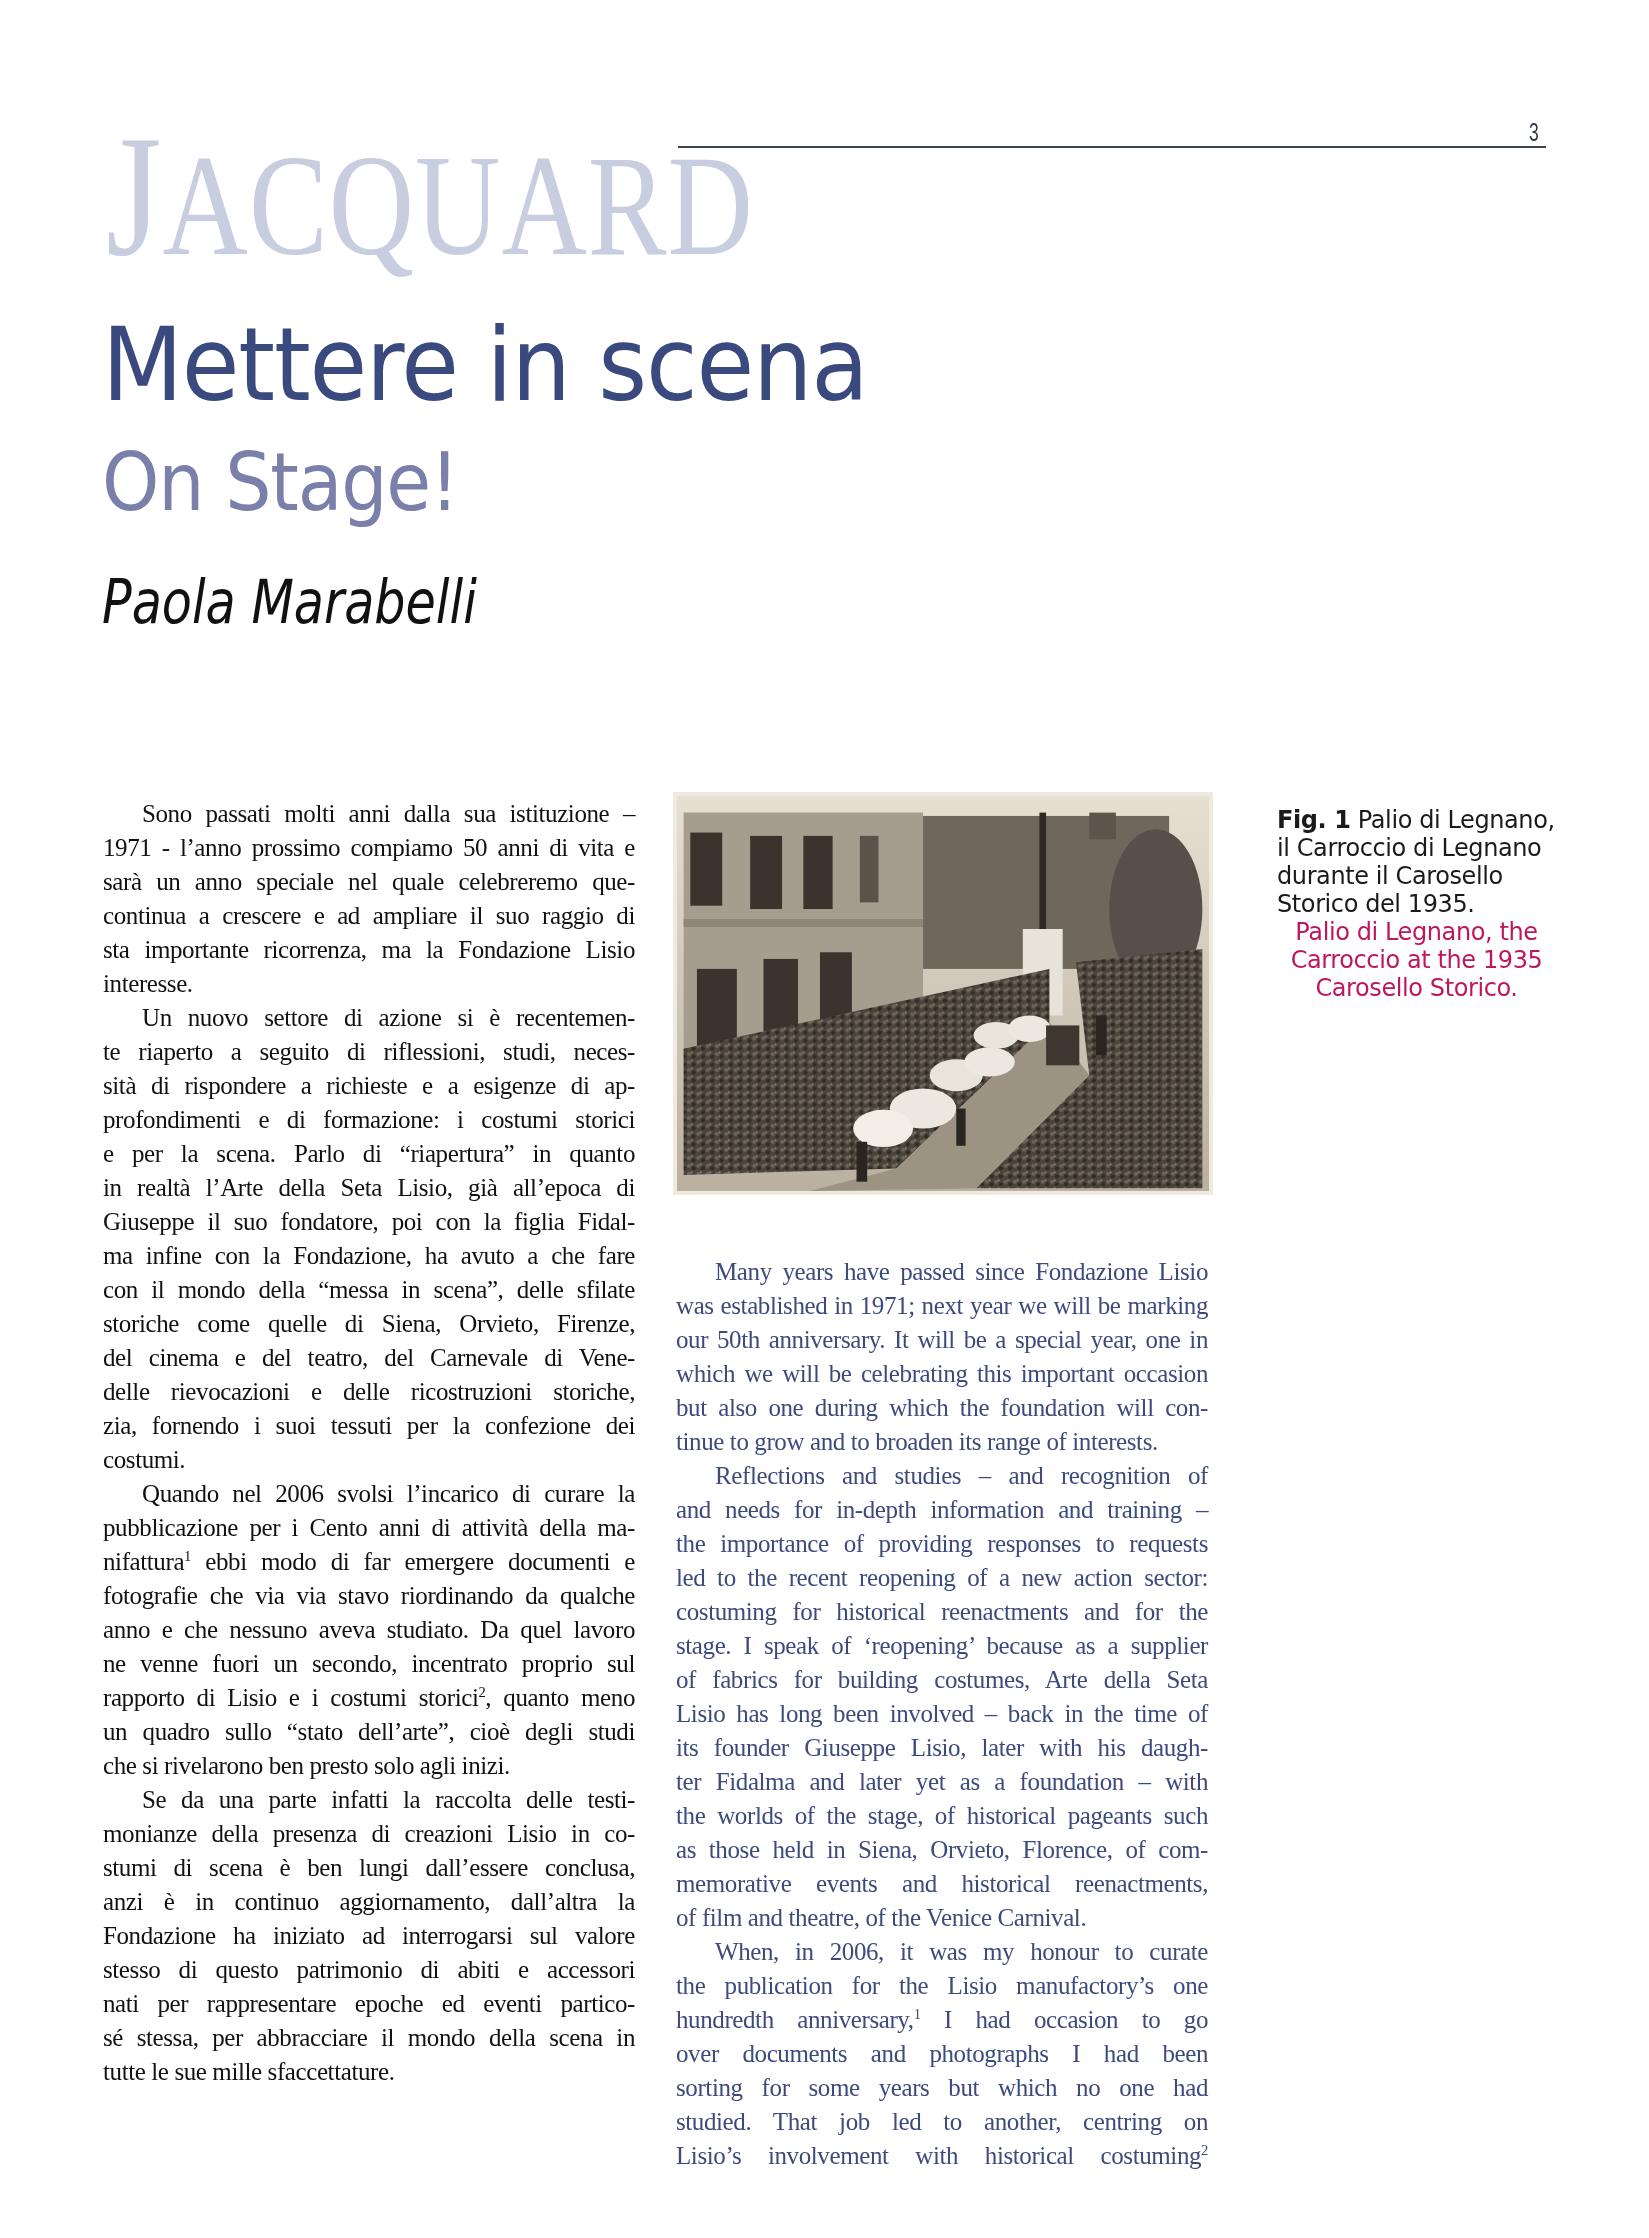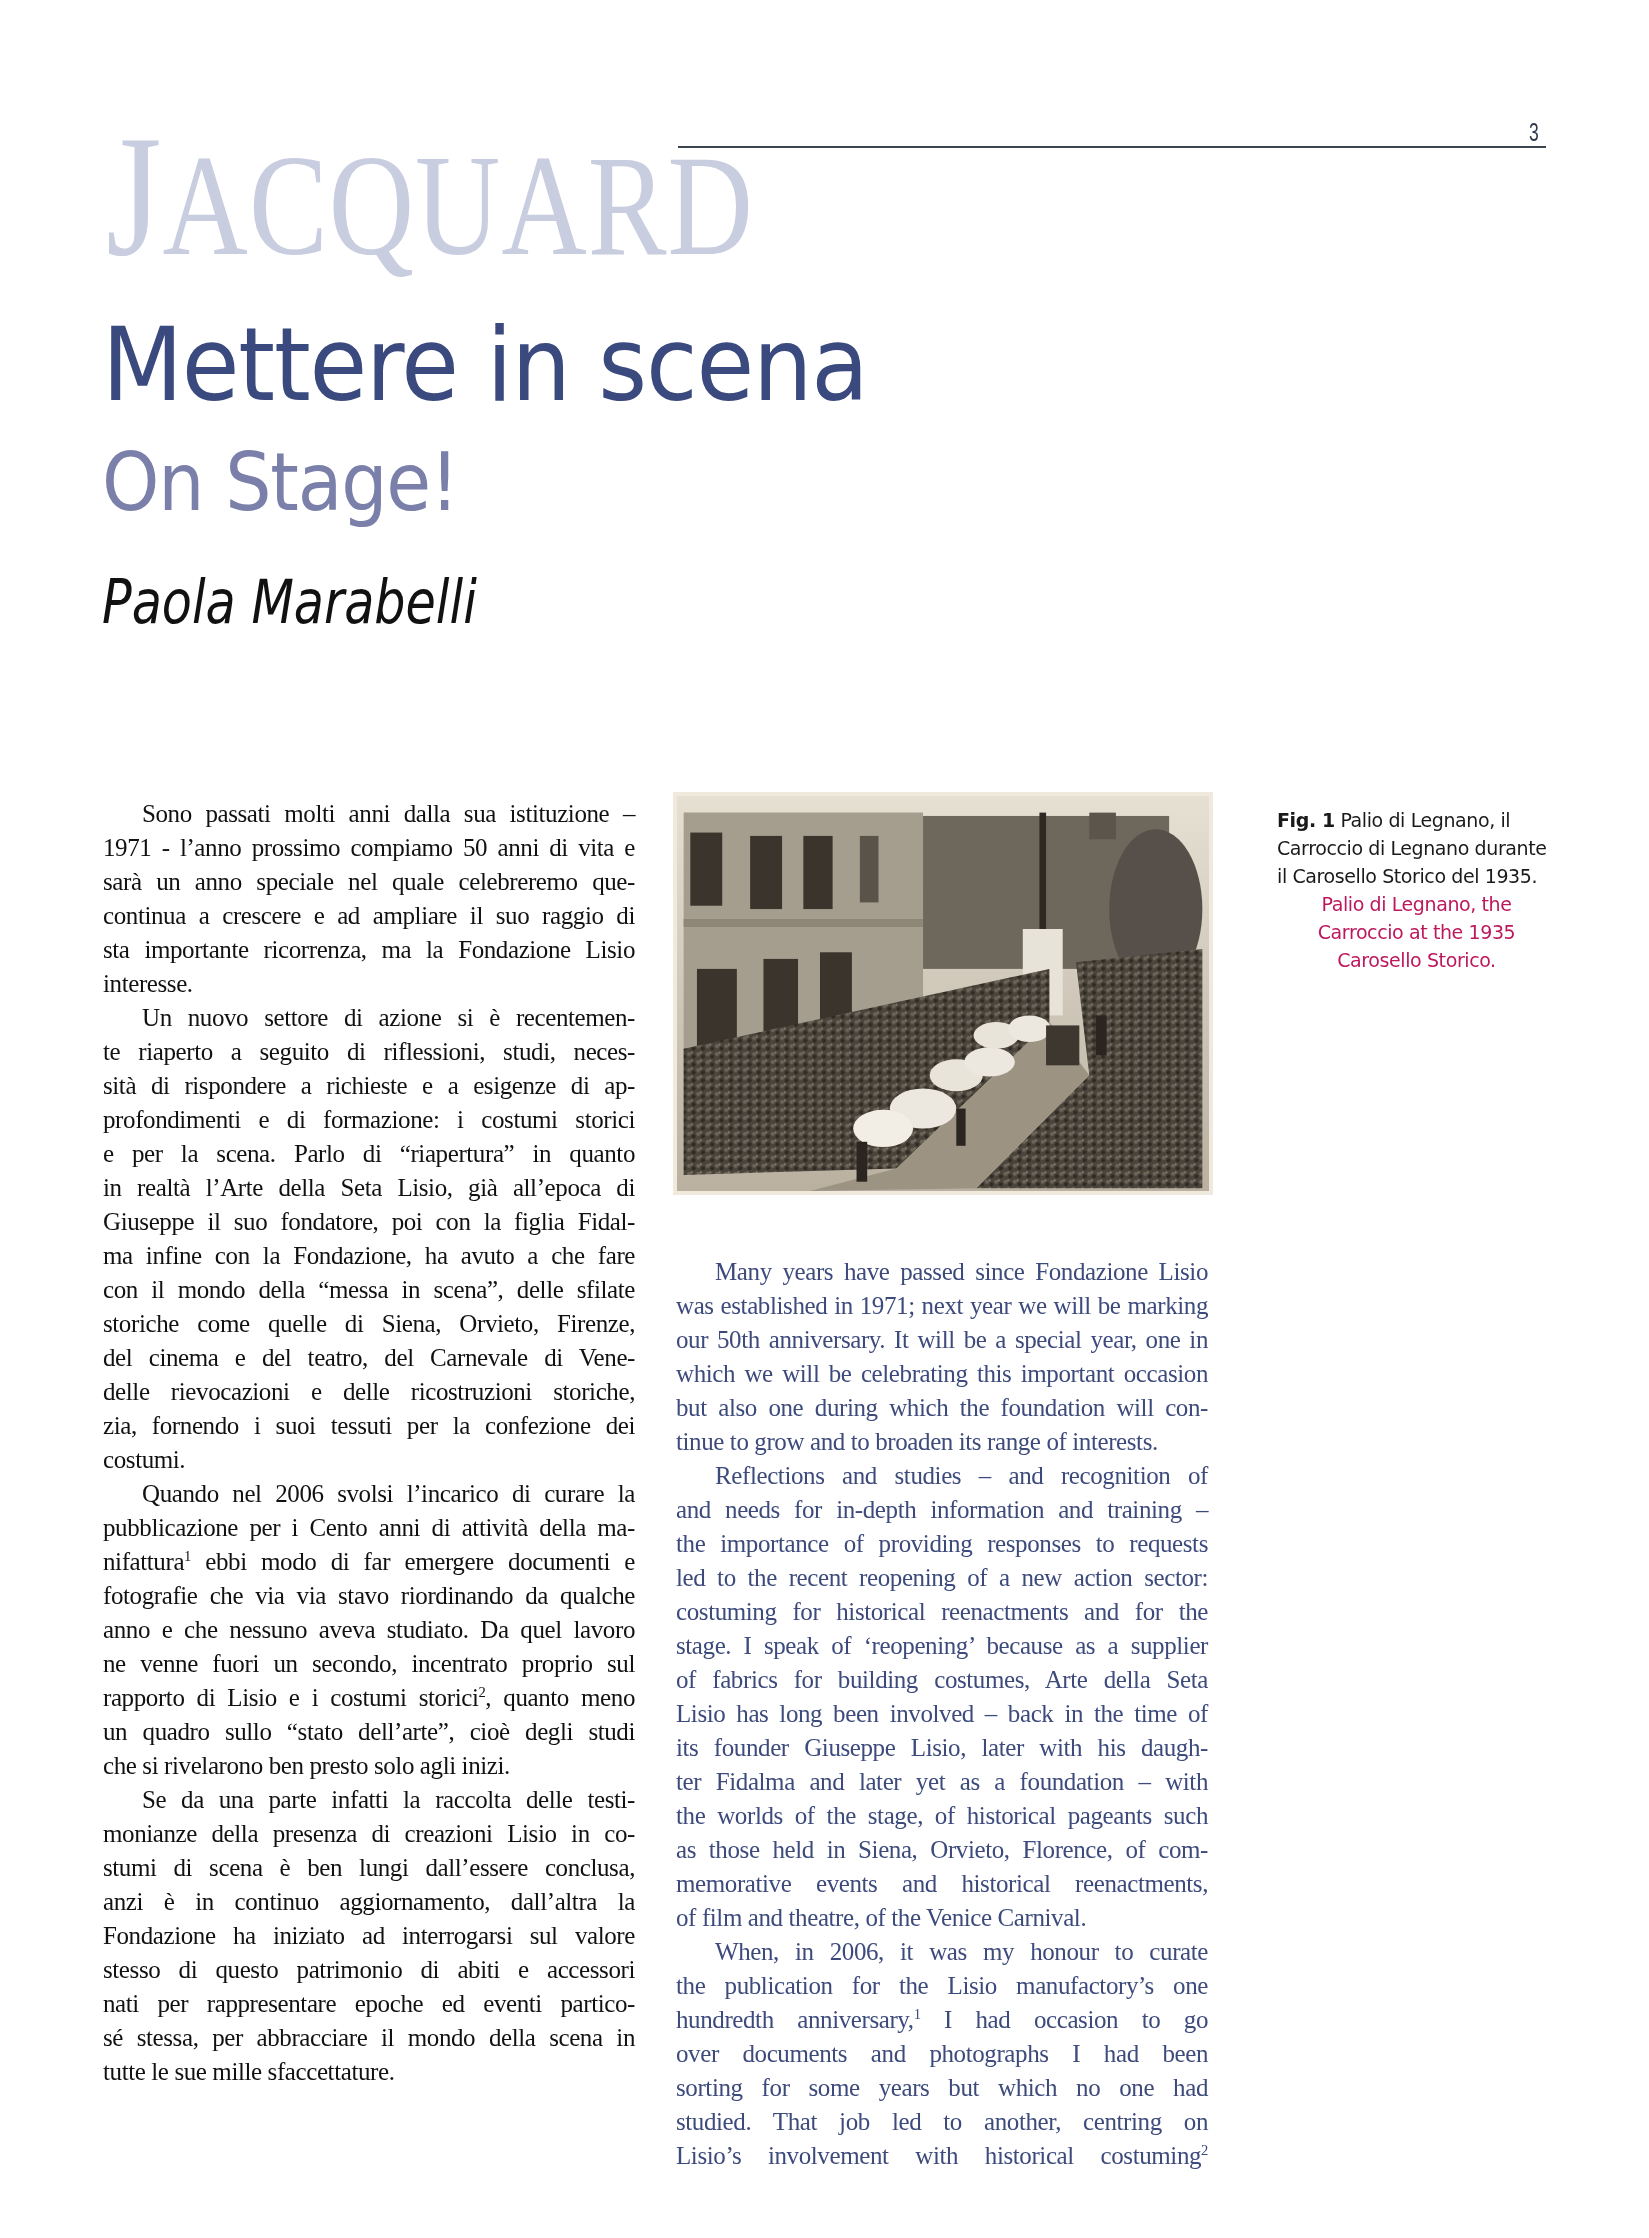--- a/index.html
+++ b/index.html
@@ -162,21 +162,21 @@
     height: 100%;
   }
 
   
   .caption {
     position: absolute;
     left: 1277px;
     top: 770px;
     width: 279px;
     font-family: "DejaVu Sans", "Liberation Sans", sans-serif;
-    font-size: 19px;
+    font-size: 24px;
     line-height: 28px;
     color: #1a1a1a;
     letter-spacing: -0.4px;
   }
   .caption .fig-label {
     font-weight: bold;
   }
   .caption .it-text {
     color: #1a1a1a;
   }

